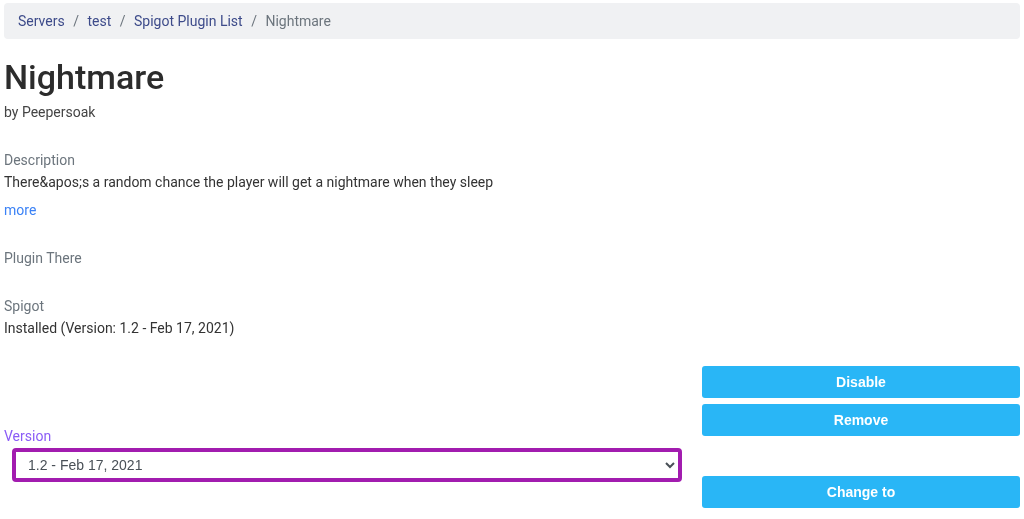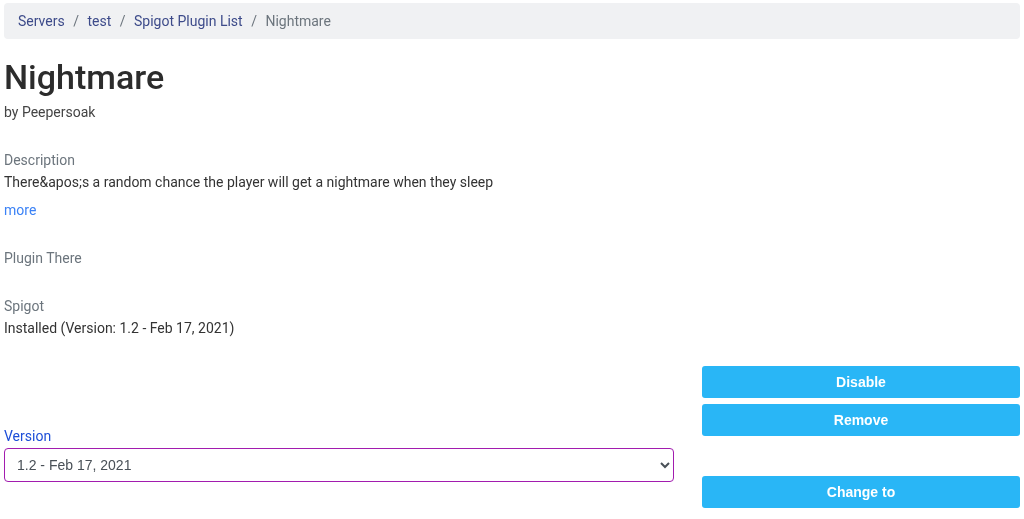--- a/index.html
+++ b/index.html
@@ -93,33 +93,34 @@
       margin-top: 40px;
       margin-bottom: 0;
     }
     .version-area {
       margin-top: 92px;
       width: 670px;
     }
     .version-area label {
       display: block;
       font-size: 14px;
-      color: #1d4ed8;
+      color: #8b5cf6;
       margin-bottom: 4px;
       margin-top: 16px;
     }
     .version-select {
       width: 100%;
       height: 34px;
       padding: 4px 8px;
-      border: 1px solid #a21caf;
+      border: 4px solid #a21caf;
       border-radius: 4px;
       background: #fff;
       font-size: 14px;
       color: #495057;
+      margin-left: 8px;
     }
     .clearfix::after {
       content: "";
       display: table;
       clear: both;
     }
   </style>
 </head>
 <body>
 

